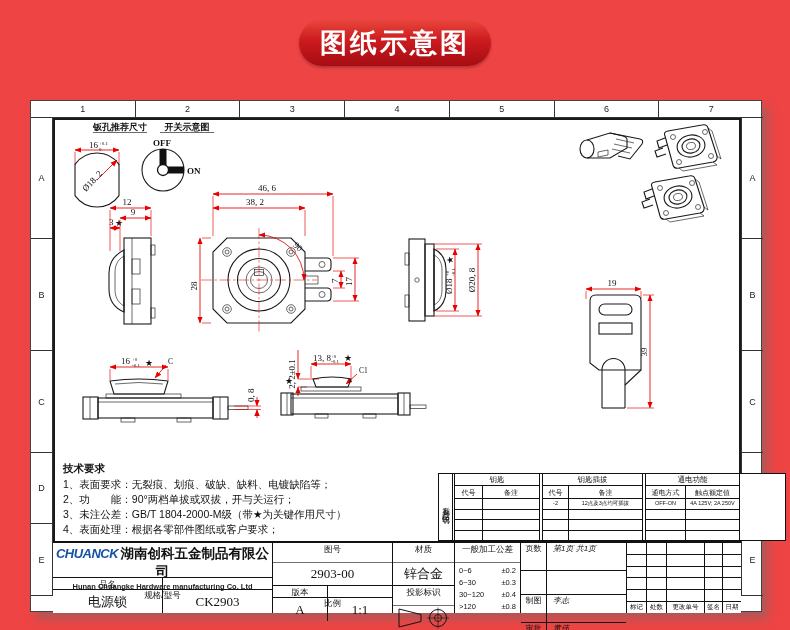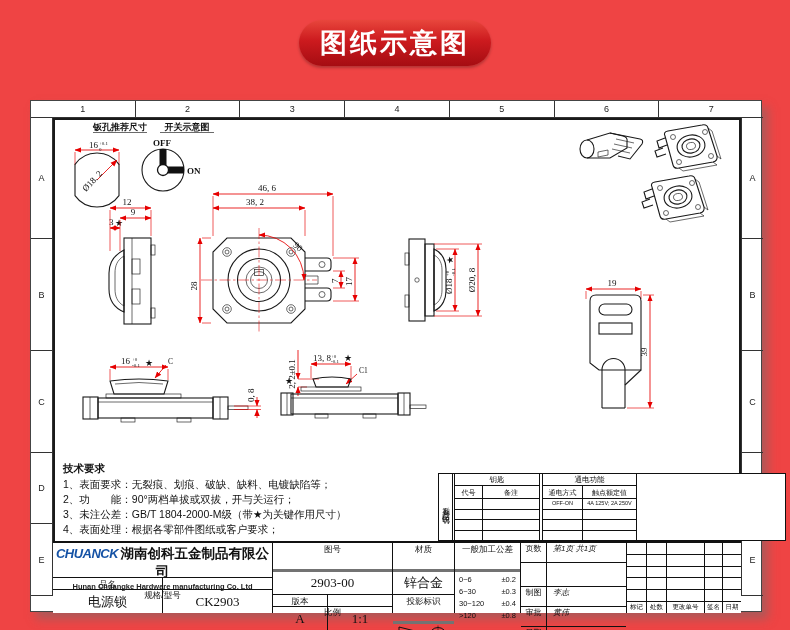--- a/index.html
+++ b/index.html
@@ -70,26 +70,26 @@
   .company { height:35px; border-bottom:1px solid #111; text-align:center; padding-top:2px; }
   .logo { color:#1552a5; font-style:italic; font-weight:800; font-size:13px; letter-spacing:-.5px; }
   .cn { font-size:13.5px; font-weight:bold; }
   .en { font-size:7.5px; font-weight:bold; color:#222; margin-top:1px; }
   .hrow { display:flex; height:12px; line-height:12px; text-align:center; border-bottom:1px solid #111; font-size:8.5px;flex-direction:column; }
   .vrow { display:flex; height:23px; text-align:center; align-items:center; justify-content:center; }
   .hcell,.vcell { border-right:1px solid #111; height:100%; display:flex; align-items:center; justify-content:center; }
   .hcell:last-child,.vcell:last-child { border-right:none; }
   .big { font-size:13px; font-family:"Liberation Serif",serif; }
   .tb1{width:220px;} .tb2{width:120px;} .tb3{width:62px;} .tb4{width:66px;} .tb5{width:106px;} .tb6{flex:1; border-right:none;}
-  .head12 { height:29px; line-height:12px; text-align:center; border-bottom:3px solid #737373; font-size:8.5px; }
+  .head12 { height:20px; line-height:12px; text-align:center; border-bottom:1px solid #737373; font-size:8.5px; }
   .val22  { height:23px; border-bottom:1px solid #111; display:flex; align-items:center; justify-content:center; }
   .proj   { height:24px; display:flex; align-items:center; justify-content:center; }
   .tolbody{ padding:2px 4px 0 4px; font-size:7.5px; line-height:12px; }
   .tolrow { display:flex; justify-content:space-between; }
-  .inforow{ display:flex; height:20px; line-height:12px; border-bottom:1px solid #111; font-size:8px; }
+  .inforow{ display:flex; height:28px; line-height:12px; border-bottom:1px solid #111; font-size:8px; }
   .inforow:last-child{ border-bottom:none; }
   .inforow .lbl { width:26px; border-right:1px solid #111; text-align:center; }
   .inforow .val { flex:1; padding-left:6px;font-style:italic; }
   .inforow.blank{ height:24px; }
   .rev { display:flex; flex-direction:column; height:100%; }
   .rev .rrow { display:flex; flex:1; border-bottom:1px solid #111; }
   .rev .rrow:last-child { border-bottom:none; }
   .rev .rc { border-right:1px solid #111; height:100%; display:flex; align-items:center; justify-content:center;
     font-size:6.5px; overflow:hidden; white-space:nowrap; }
   .rev .rc:last-child { border-right:none; }
@@ -414,20 +414,43 @@
             <div class="s-c c1a"></div>
             <div class="s-c c1b"></div>
           </div>
         <div class="s-row">
             <div class="s-c c1a"></div>
             <div class="s-c c1b"></div>
           </div>
         <div class="s-row">
             <div class="s-c c1a"></div>
             <div class="s-c c1b"></div>
+          </div>
+      </div>
+      <div class="s-group sg2">
+        <div class="s-title">钥匙插拔</div>
+        <div class="s-cols">
+          <div class="s-c c2a">代号</div>
+          <div class="s-c c2b">备注</div>
+        </div>
+        <div class="s-row">
+          <div class="s-c c2a">-2</div>
+          <div class="s-c c2b">12点及3点均可插拔</div>
+        </div>
+        <div class="s-row">
+            <div class="s-c c2a"></div>
+            <div class="s-c c2b"></div>
+          </div>
+        <div class="s-row">
+            <div class="s-c c2a"></div>
+            <div class="s-c c2b"></div>
+          </div>
+        <div class="s-row">
+            <div class="s-c c2a"></div>
+            <div class="s-c c2b"></div>
           </div>
       </div>
       <div class="s-group sg3">
         <div class="s-title">通电功能</div>
         <div class="s-cols">
           <div class="s-c c3a">通电方式</div>
           <div class="s-c c3b">触点额定值</div>
         </div>
         <div class="s-row">
           <div class="s-c c3a">OFF-ON</div>

